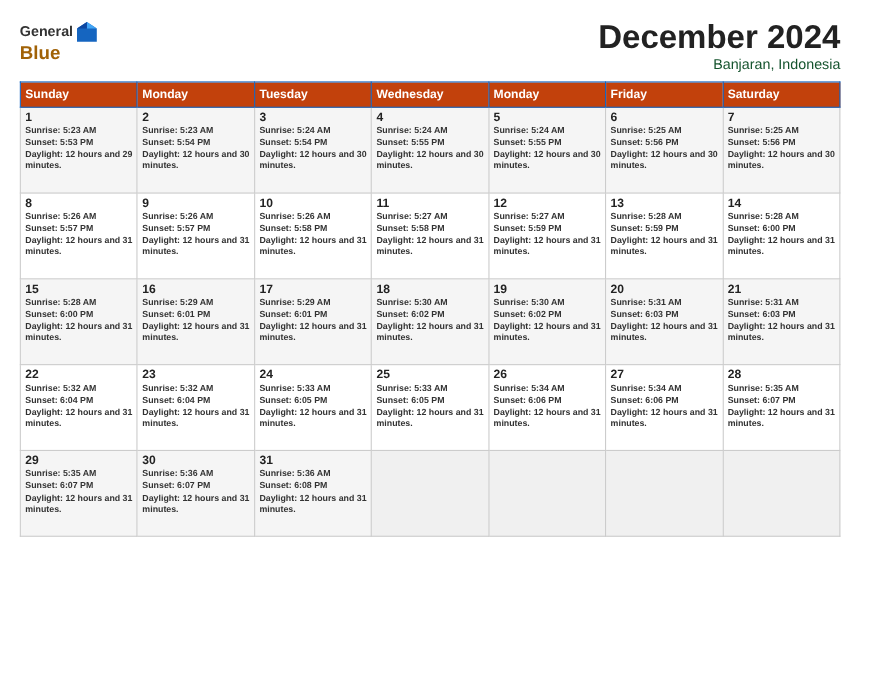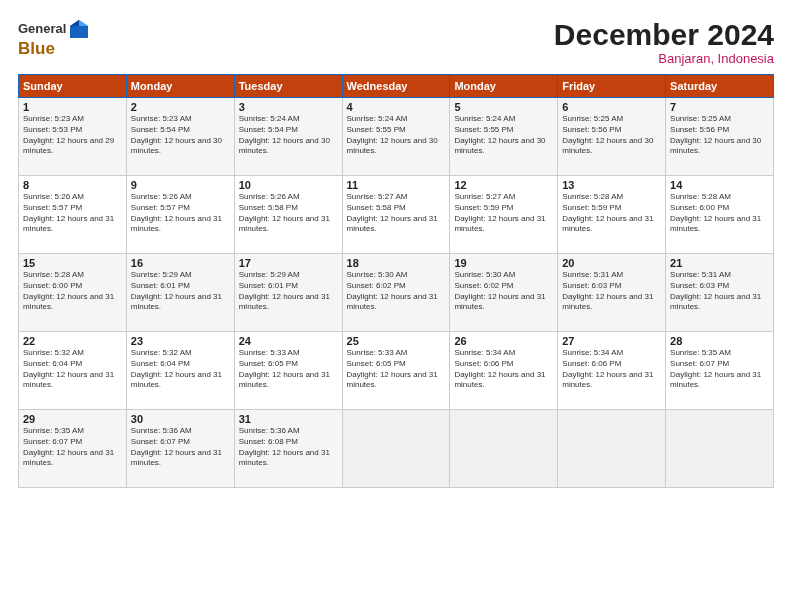--- a/index.html
+++ b/index.html
@@ -6,21 +6,21 @@
     body {
       font-family: Arial, sans-serif;
       background: #fff;
       width: 792px;
       height: 612px;
       overflow: hidden;
     }
     .page {
       width: 792px;
       height: 612px;
-      padding: 18px 18px 10px 18px;
+      padding: 18px 28px 10px 18px;
       background: #fff;
     }
     .header {
       display: flex;
       justify-content: space-between;
       align-items: flex-start;
       margin-bottom: 8px;
     }
     .logo {
       display: flex;
@@ -47,21 +47,21 @@
       text-align: right;
     }
     .month-title {
       font-size: 30px;
       font-weight: bold;
       color: #222;
       line-height: 1.1;
     }
     .location {
       font-size: 13px;
-      color: #be185d;
+      color: #14532d;
     }
     .calendar {
       width: 100%;
       border-collapse: collapse;
       table-layout: fixed;
     }
     .calendar thead tr th {
       background: #c2410c;
       color: #fff;
       font-size: 11px;
@@ -89,20 +89,21 @@
       font-size: 11px;
       font-weight: bold;
       color: #222;
       display: block;
       margin-bottom: 1px;
     }
     .cell-content {
       font-size: 8px;
       line-height: 1.35;
       color: #333;
+      font-weight: bold;
     }
     td.empty {
       background: #f0f0f0 !important;
     }
     .last-row td {
       height: 65px;
       margin-left: 31px;
     }
   </style>
 </head>

